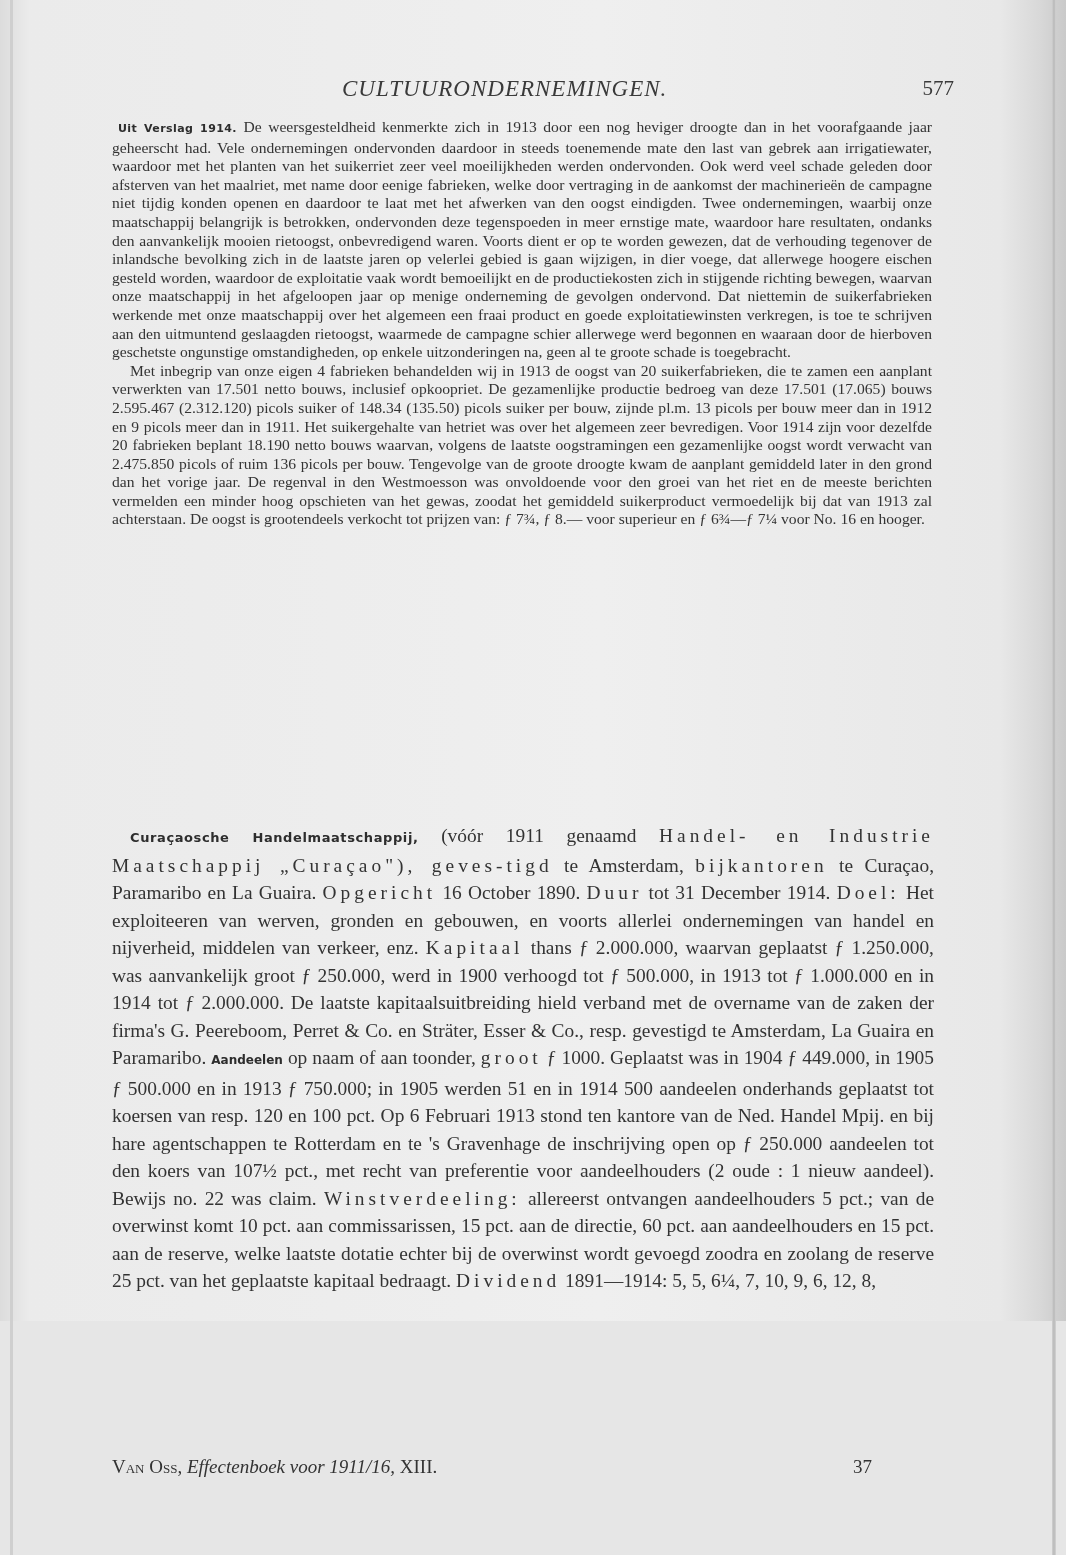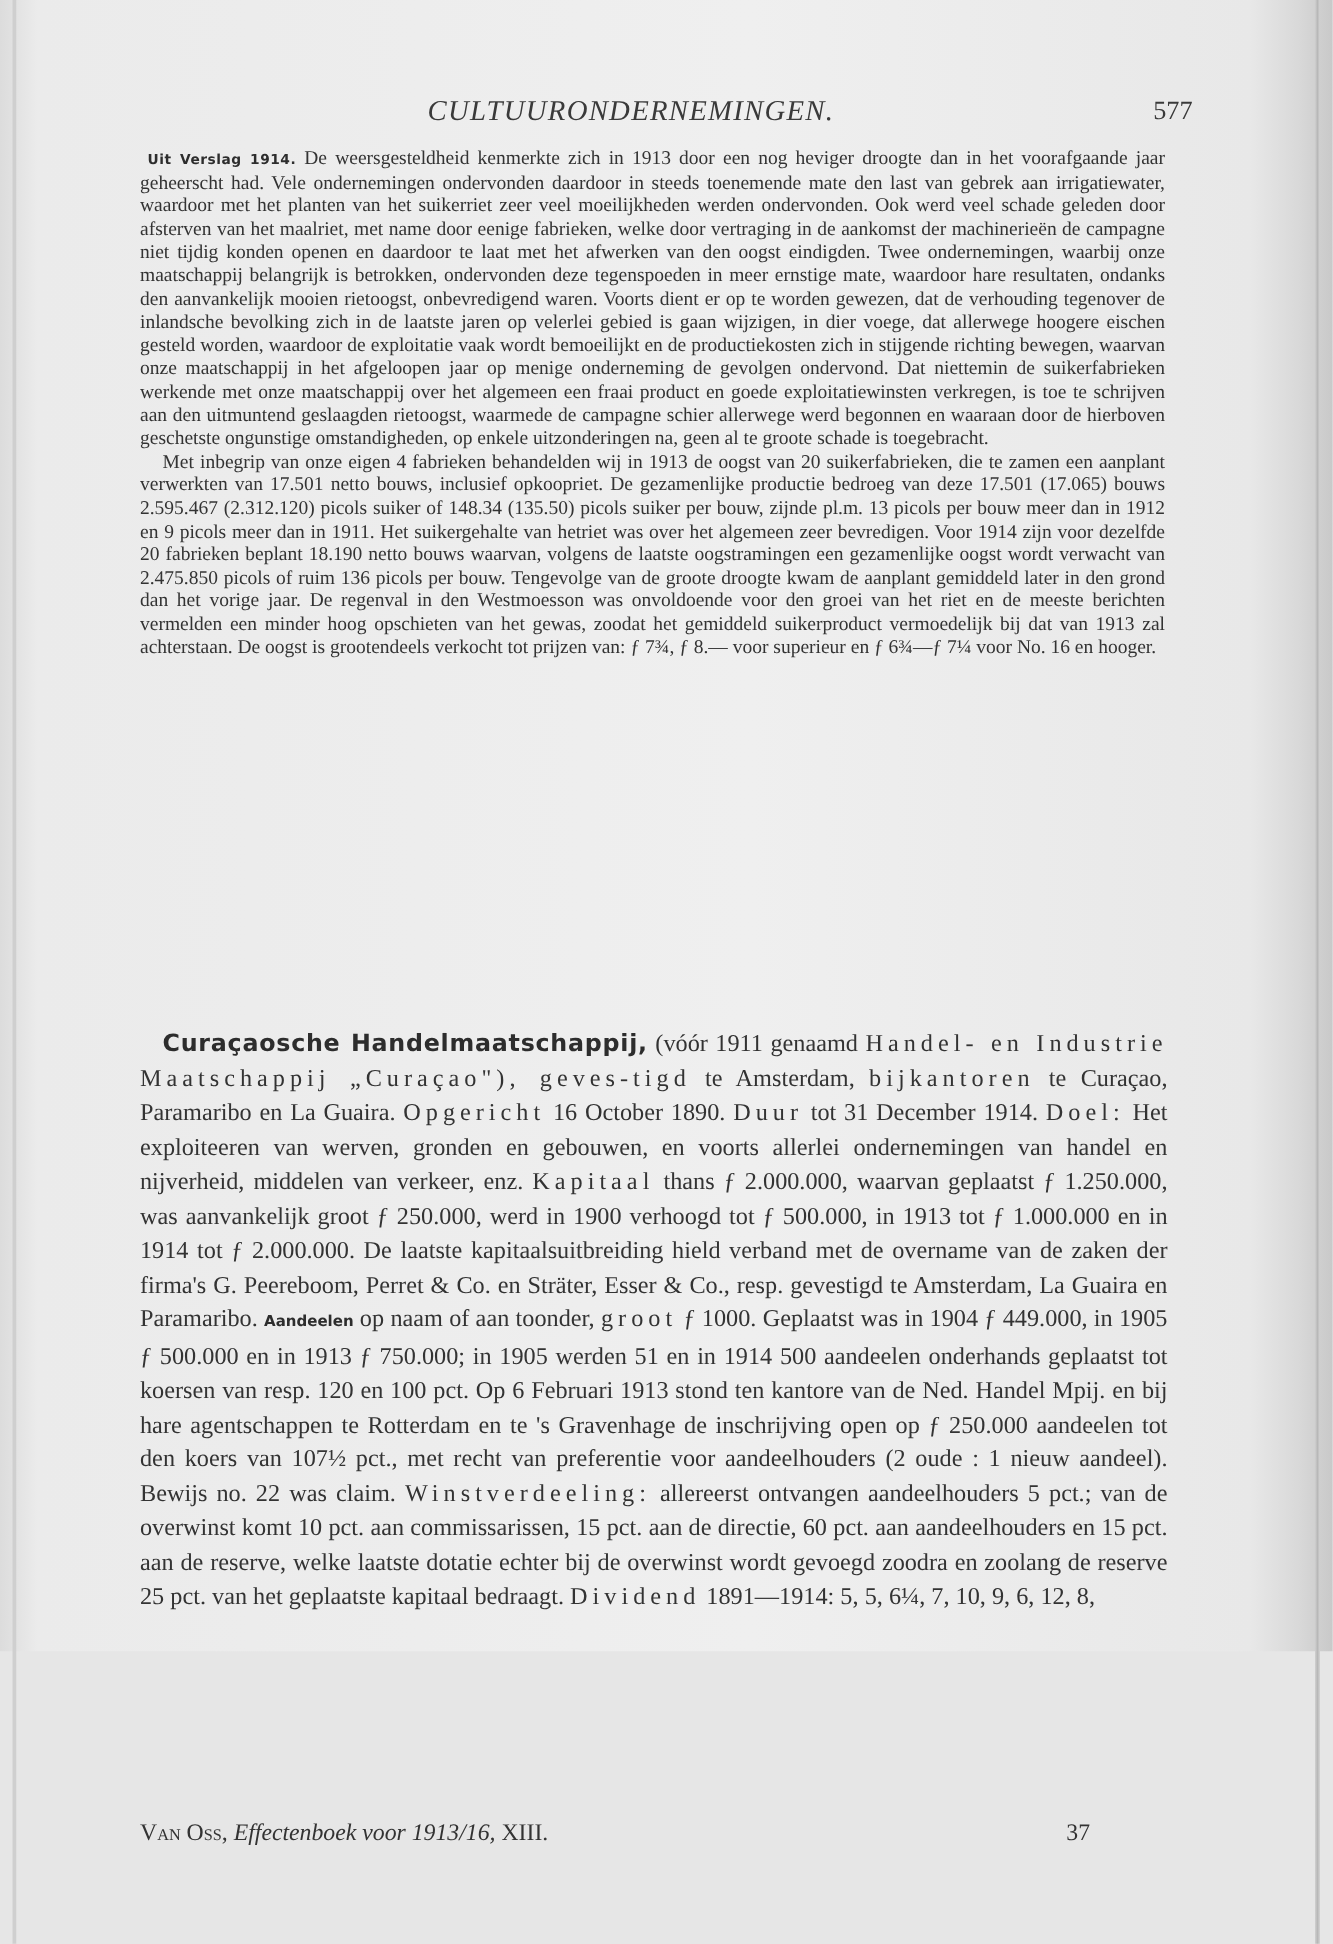--- a/index.html
+++ b/index.html
@@ -50,21 +50,21 @@
       font-family: "DejaVu Sans", "Liberation Sans", sans-serif;
       font-weight: bold; color: #2d2d2d;
     }
     .lead-small { font-size: 11px; letter-spacing: 0.4px; }
     .large {
       position: absolute; left: 112px; top: 822px; width: 822px;
       font-family: "Liberation Serif", serif;
       font-size: 19.4px; line-height: 27.5px;
       text-align: justify; color: #333;
     }
-    .lead-large { font-size: 19px; letter-spacing: 0.6px; }
+    .lead-large { font-size: 13px; letter-spacing: 0.6px; }
     .spaced { letter-spacing: 4px; }
     .footer {
       position: absolute; top: 1456px; left: 112px; width: 820px; height: 30px;
       font-family: "Liberation Serif", serif; font-size: 19px; color: #333;
     }
     .footer .author { font-variant: small-caps; }
     .footer .book { font-style: italic; }
     .footer .sig { position: absolute; right: 60px; top: 0; }
   </style>
 </head>
@@ -117,17 +117,17 @@
       <span>10</span>,
       <span>9</span>,
       <span>6</span>,
       <span>12</span>,
       <span>8</span>,
     </span>
   </div>
 
   <div class="footer">
     <span class="author">Van Oss,</span>
-    <span class="book">Effectenboek voor 1913/16,</span>
+    <span class="book">Effectenboek voor 1911/16,</span>
     <span>XIII.</span>
     <span class="sig">37</span>
   </div>
 </div>
 
 </body></html>

